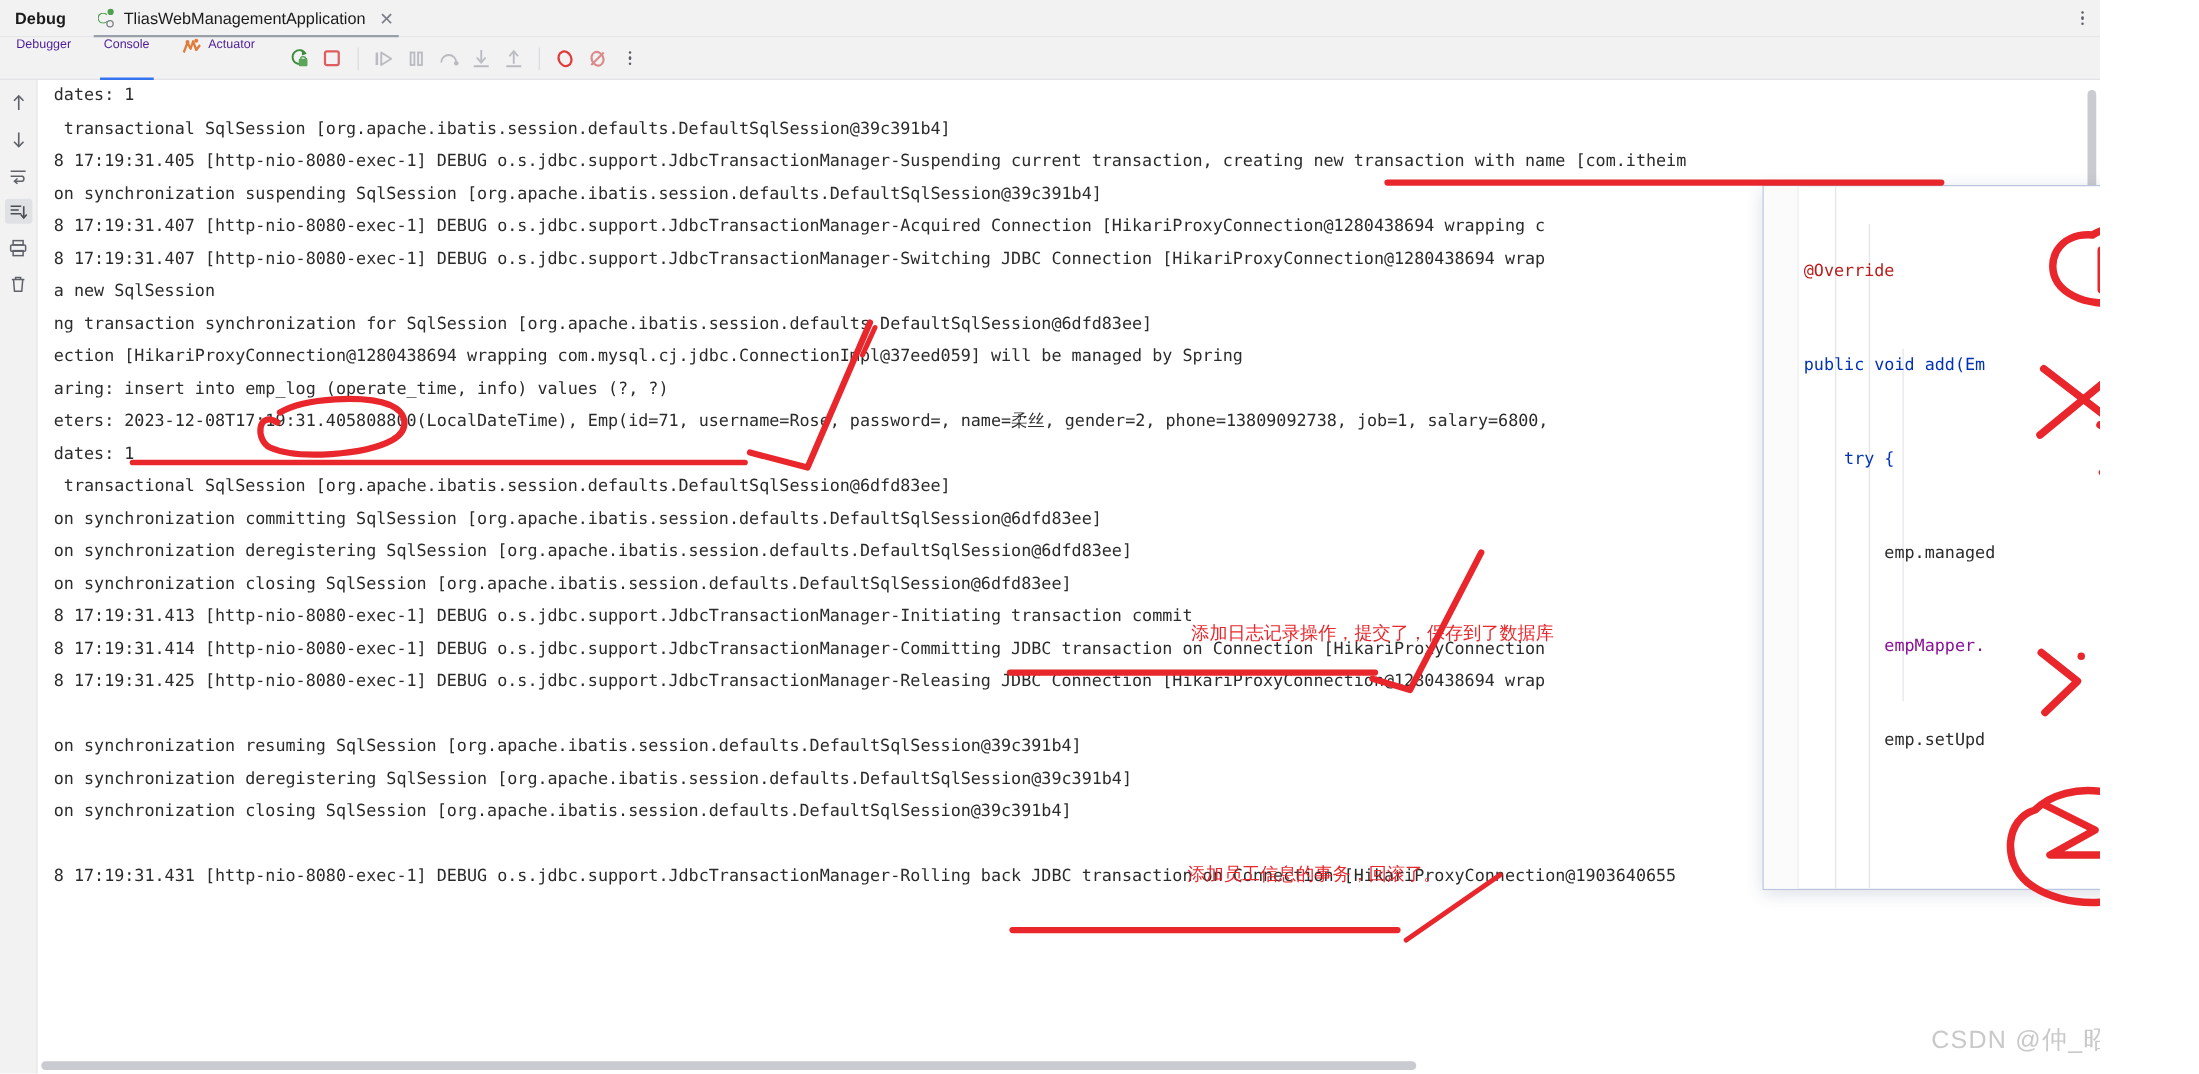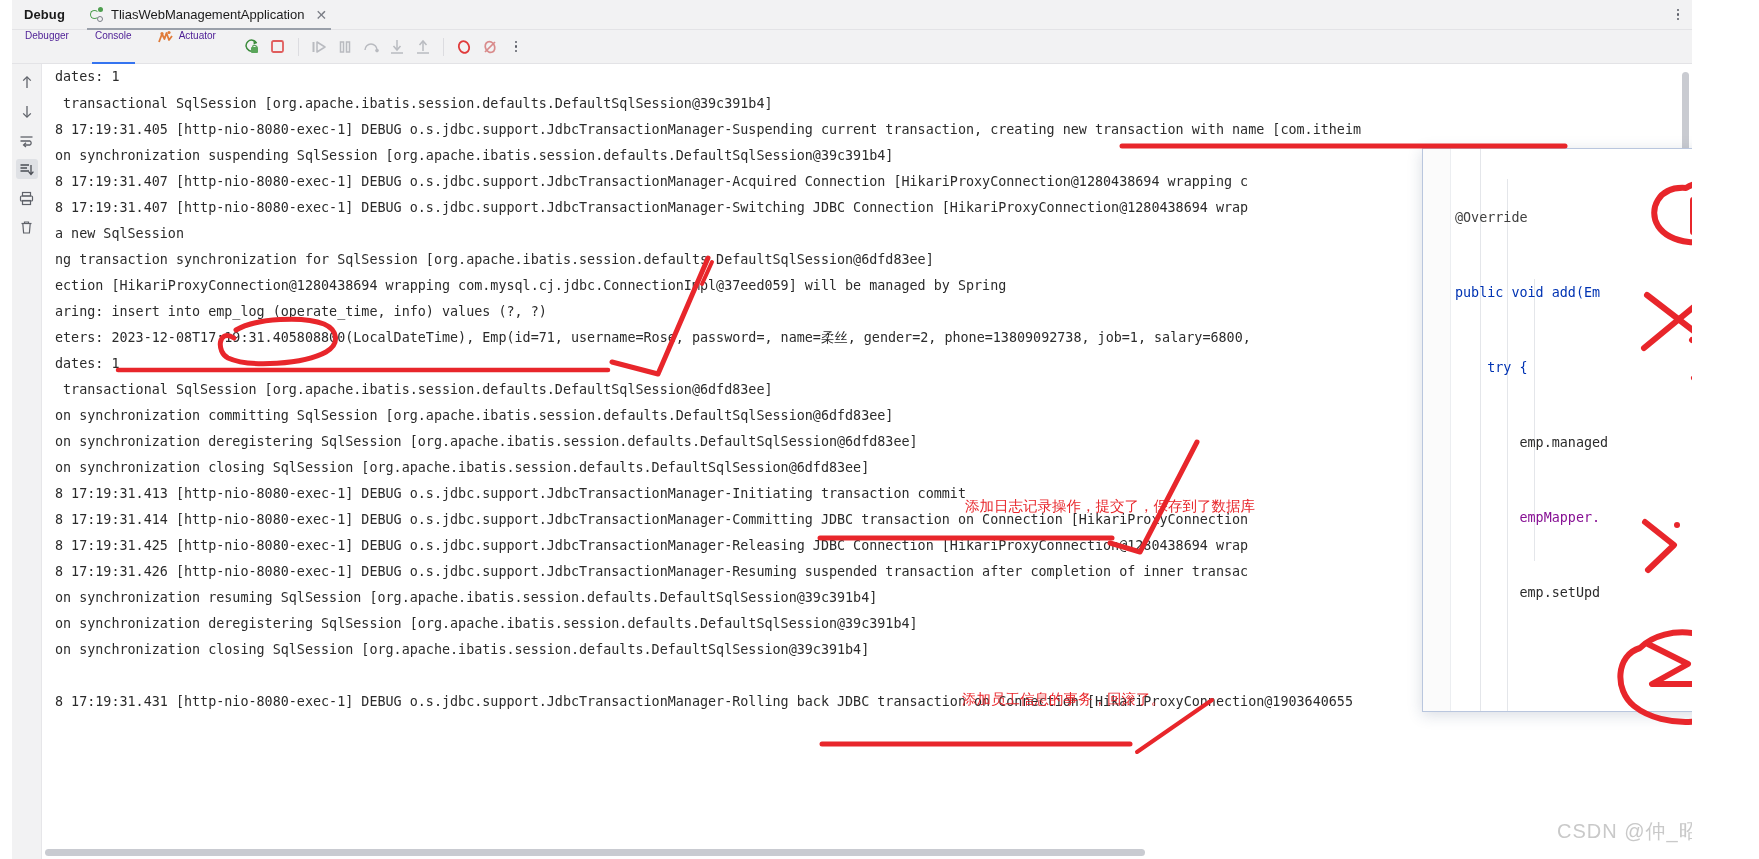--- a/index.html
+++ b/index.html
@@ -8,21 +8,20 @@
     width: 1759px; height: 859px;
     overflow: hidden;
     background: #ffffff;
     font-family: "Liberation Sans", sans-serif;
   }
   #app {
     position: relative;
     width: 1680px; height: 859px;
     background: #ffffff;
     overflow: hidden;
-    margin-left: 12px;
   }
 
   
   .titlebar {
     position: absolute; top: 0; left: 0; width: 1759px; height: 30px;
     background: #f2f2f3;
     border-bottom: 1px solid #e3e3e6;
     display: flex; align-items: center;
   }
   .tool-title {
@@ -150,21 +149,21 @@
   }
   .cp-code {
     position:absolute; left:28px; top:0; right:0; bottom:0;
     padding: 6px 0 0 0;
     font-family:"DejaVu Sans Mono", monospace;
     font-size:13.4px; line-height:25px; color:#2b2b2b;
     white-space:pre; overflow:hidden;
   }
   .cp-code .ln { display:block; height:25px; padding-left:4px;}
   .k { color:#0033b3; }
-  .ann { color:#404040; }
+  .ann { color:#b91c1c; }
   .cmt { color:#8c8c8c; font-style:italic; }
   .fld { color:#871094; }
   .cp-indent {
     position:absolute; top:0; bottom:0; width:1px; background:#e4e6ea;
   }
 
   
   .overlay {
     position:absolute; left:0; top:0; width:1759px; height:859px;
     pointer-events:none;
@@ -374,21 +373,20 @@
     <div class="logline" style="top:239px">aring: insert into emp_log (operate_time, info) values (?, ?)</div>
     <div class="logline" style="top:265px">eters: 2023-12-08T17:19:31.405808800(LocalDateTime), Emp(id=71, username=Rose, password=, name=柔丝, gender=2, phone=13809092738, job=1, salary=6800,</div>
     <div class="logline" style="top:291px">dates: 1</div>
     <div class="logline" style="top:317px"> transactional SqlSession [org.apache.ibatis.session.defaults.DefaultSqlSession@6dfd83ee]</div>
     <div class="logline" style="top:343px">on synchronization committing SqlSession [org.apache.ibatis.session.defaults.DefaultSqlSession@6dfd83ee]</div>
     <div class="logline" style="top:369px">on synchronization deregistering SqlSession [org.apache.ibatis.session.defaults.DefaultSqlSession@6dfd83ee]</div>
     <div class="logline" style="top:395px">on synchronization closing SqlSession [org.apache.ibatis.session.defaults.DefaultSqlSession@6dfd83ee]</div>
     <div class="logline" style="top:421px">8 17:19:31.413 [http-nio-8080-exec-1] DEBUG o.s.jdbc.support.JdbcTransactionManager-Initiating transaction commit</div>
     <div class="logline" style="top:447px">8 17:19:31.414 [http-nio-8080-exec-1] DEBUG o.s.jdbc.support.JdbcTransactionManager-Committing JDBC transaction on Connection [HikariProxyConnection</div>
     <div class="logline" style="top:473px">8 17:19:31.425 [http-nio-8080-exec-1] DEBUG o.s.jdbc.support.JdbcTransactionManager-Releasing JDBC Connection [HikariProxyConnection@1280438694 wrap</div>
-    <div class="logline" style="top:499px">8 17:19:31.426 [http-nio-8080-exec-1] DEBUG o.s.jdbc.support.JdbcTransactionManager-Resuming suspended transaction after completion of inner transac</div>
     <div class="logline" style="top:525px">on synchronization resuming SqlSession [org.apache.ibatis.session.defaults.DefaultSqlSession@39c391b4]</div>
     <div class="logline" style="top:551px">on synchronization deregistering SqlSession [org.apache.ibatis.session.defaults.DefaultSqlSession@39c391b4]</div>
     <div class="logline" style="top:577px">on synchronization closing SqlSession [org.apache.ibatis.session.defaults.DefaultSqlSession@39c391b4]</div>
     <div class="logline" style="top:629px">8 17:19:31.431 [http-nio-8080-exec-1] DEBUG o.s.jdbc.support.JdbcTransactionManager-Rolling back JDBC transaction on Connection [HikariProxyConnection@1903640655</div>
   </div>
 
   <div class="vscroll">
     <div class="thumb"></div>
   </div>
   <div class="hscroll">

